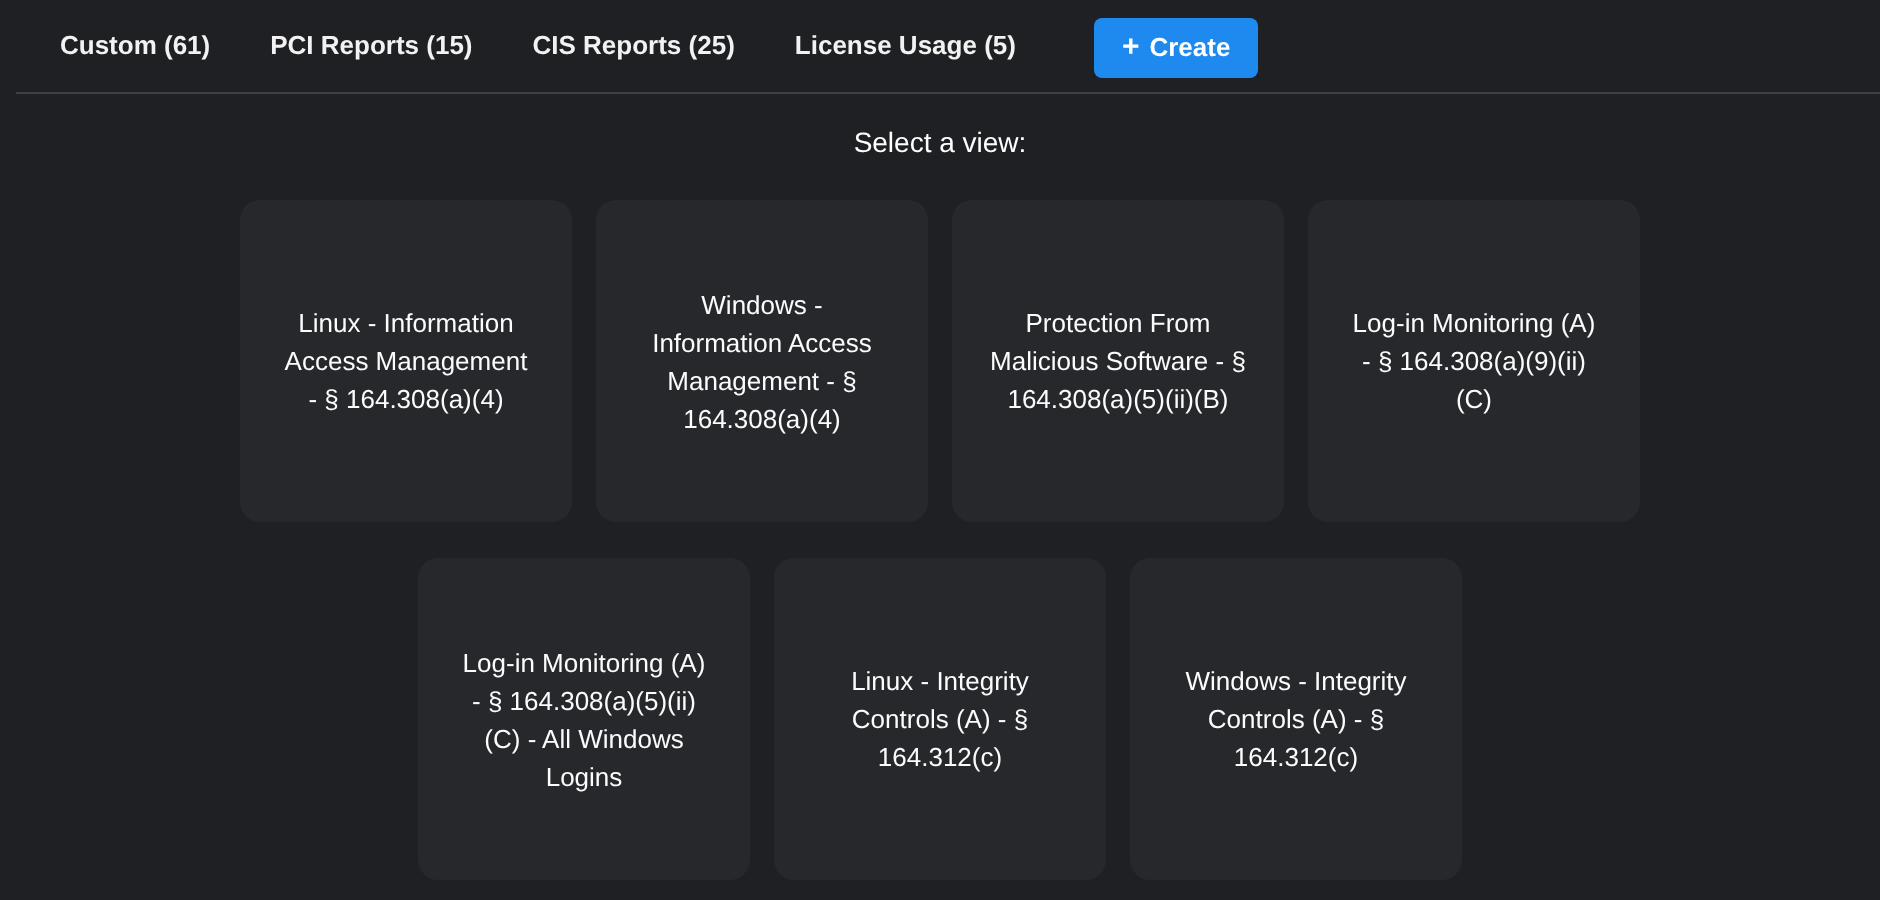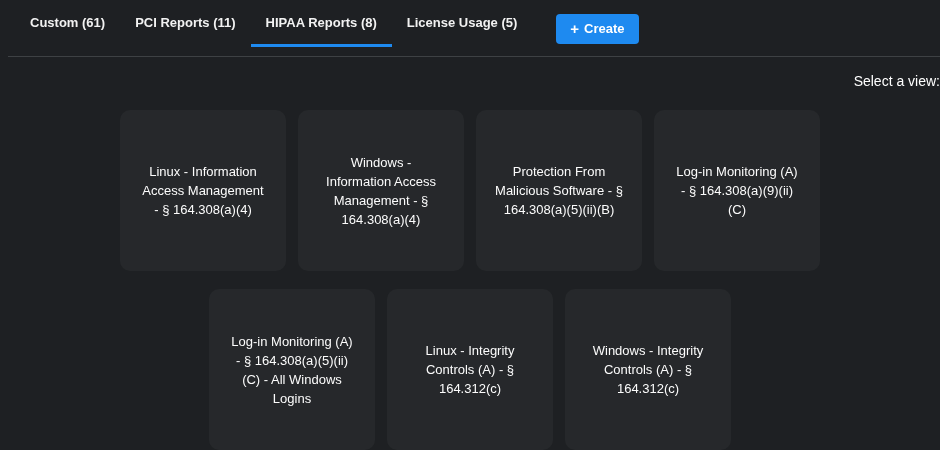--- a/index.html
+++ b/index.html
@@ -10,21 +10,21 @@
     background: #1e2023;
     font-family: "Liberation Sans", "DejaVu Sans", sans-serif;
     overflow: hidden;
   }
 
   
   .tabbar {
     position: relative;
     display: flex;
     align-items: stretch;
-    height: 57px;
+    height: 47px;
     padding-left: 15px;
     box-sizing: border-box;
   }
   .tabbar::after {
     content: "";
     position: absolute;
     left: 8px;
     right: 0;
     bottom: 0;
     height: 1px;
@@ -69,21 +69,21 @@
   .create-btn .plus {
     font-size: 15px;
     font-weight: 700;
     margin-right: 5px;
     line-height: 1;
   }
 
   
   .prompt {
     padding-top: 16px;
-    text-align: right;
+    text-align: center;
     color: #ffffff;
     font-size: 14px;
   }
 
   .card-grid {
     margin-top: 21px;
   }
   .card-row {
     display: flex;
     justify-content: center;
@@ -105,22 +105,22 @@
     justify-content: center;
     text-align: center;
     cursor: pointer;
   }
 </style>
 </head>
 <body>
 
 <div class="tabbar">
   <div class="tab">Custom (61)</div>
-  <div class="tab">PCI Reports (11)</div>
-  <div class="tab active">HIPAA Reports (8)</div>
+  <div class="tab">PCI Reports (15)</div>
+  <div class="tab">CIS Reports (25)</div>
   <div class="tab">License Usage (5)</div>
   <button class="create-btn">
     <span class="plus">+</span>
     <span>Create</span>
   </button>
 </div>
 
 <div class="prompt">Select a view:</div>
 
 <div class="card-grid">

